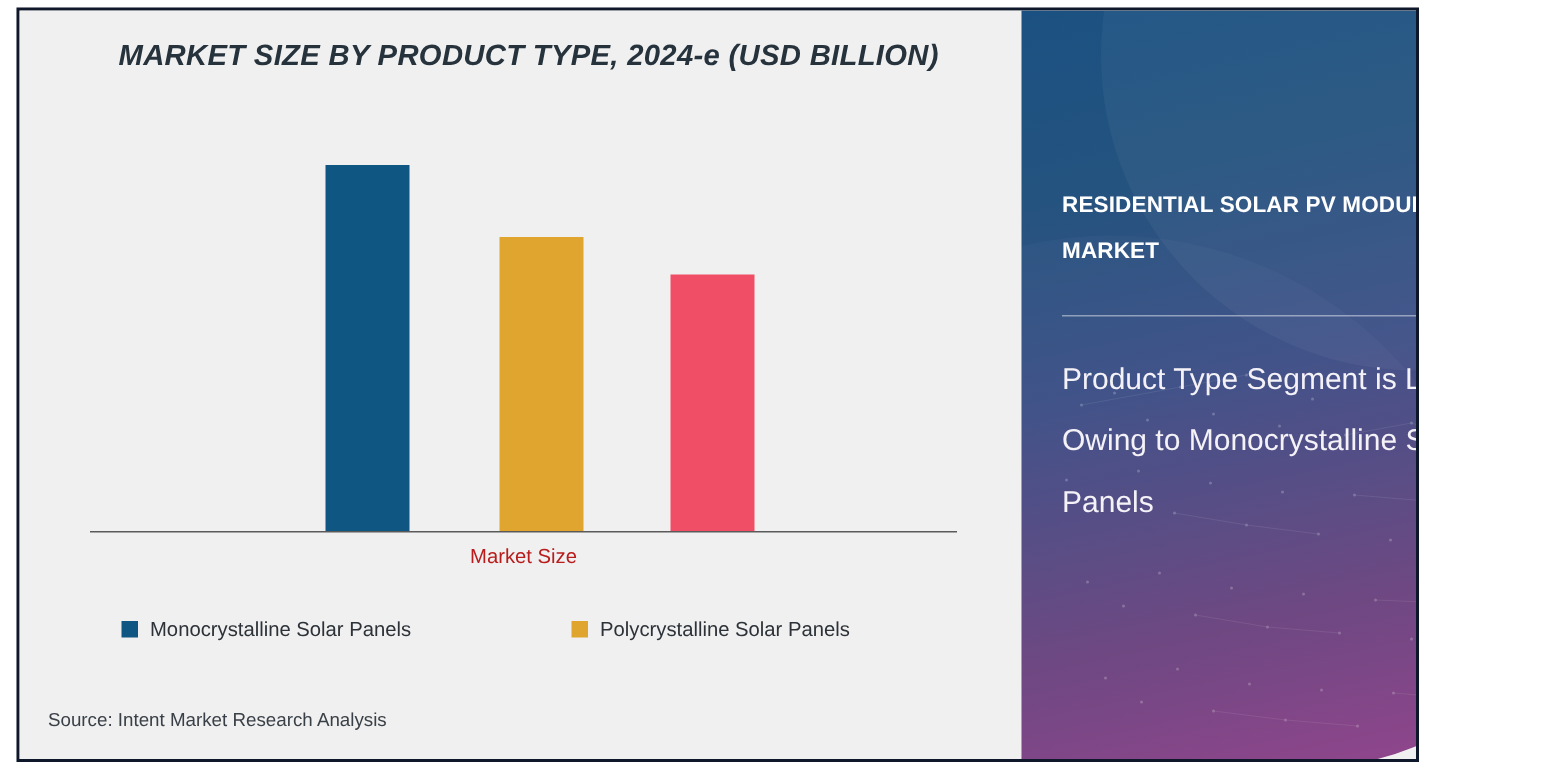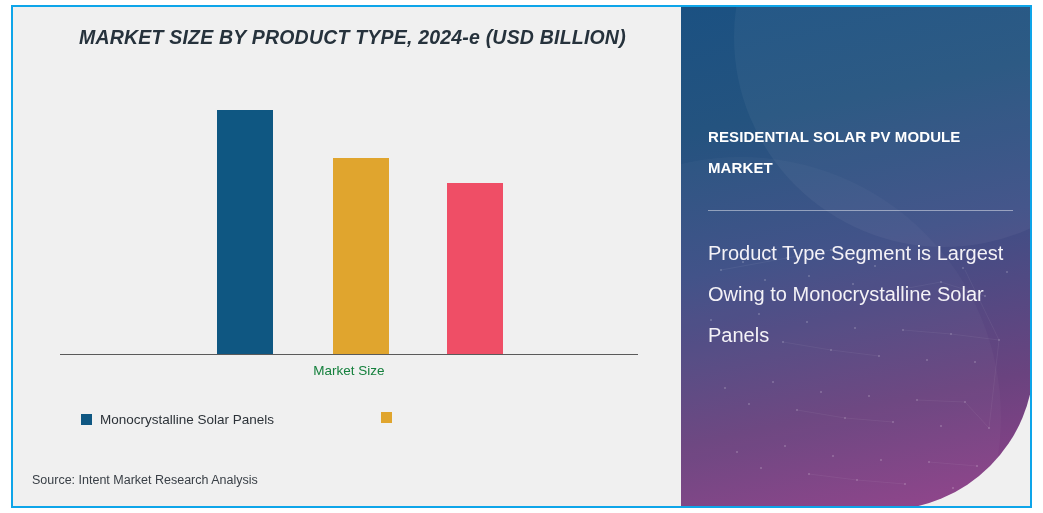--- a/index.html
+++ b/index.html
@@ -18,23 +18,23 @@
     overflow: hidden;
     background: #ffffff;
     box-sizing: border-box;
   }
 
   
   #card {
     position: absolute;
     left: 11px;
     top: 5px;
-    width: 1021px;
+    width: 935px;
     height: 503px;
-    border: 2px solid #0ea5e9;
+    border: 2px solid #0f172a;
     background: #f0f0f0;
     box-sizing: border-box;
     overflow: hidden;
   }
 
   
   #chart-panel {
     position: absolute;
     left: 0;
     top: 0;
@@ -84,21 +84,21 @@
     display: block;
   }
 
   #axis-label {
     position: absolute;
     left: 47px;
     top: 356px;
     width: 578px;
     text-align: center;
     font-size: 13.5px;
-    color: #15803d;
+    color: #b91c1c;
   }
 
   
   #legend {
     position: absolute;
     left: 68px;
     top: 405px;
     width: 560px;
   }
   .legend-row {
@@ -245,20 +245,21 @@
       <div id="axis-label">Market Size</div>
 
       <div id="legend">
         <div class="legend-row">
           <div class="legend-item slot-a">
             <span class="swatch" style="background:#0f5782"></span>
             <span>Monocrystalline Solar Panels</span>
           </div>
           <div class="legend-item">
             <span class="swatch" style="background:#e0a52e"></span>
+            <span>Polycrystalline Solar Panels</span>
           </div>
         </div>
       </div>
 
       <div id="source-rule"></div>
       <div id="source-note">Source: Intent Market Research Analysis</div>
     </div>
 
     <div id="hero">
       <div id="hero-sheen"></div>

